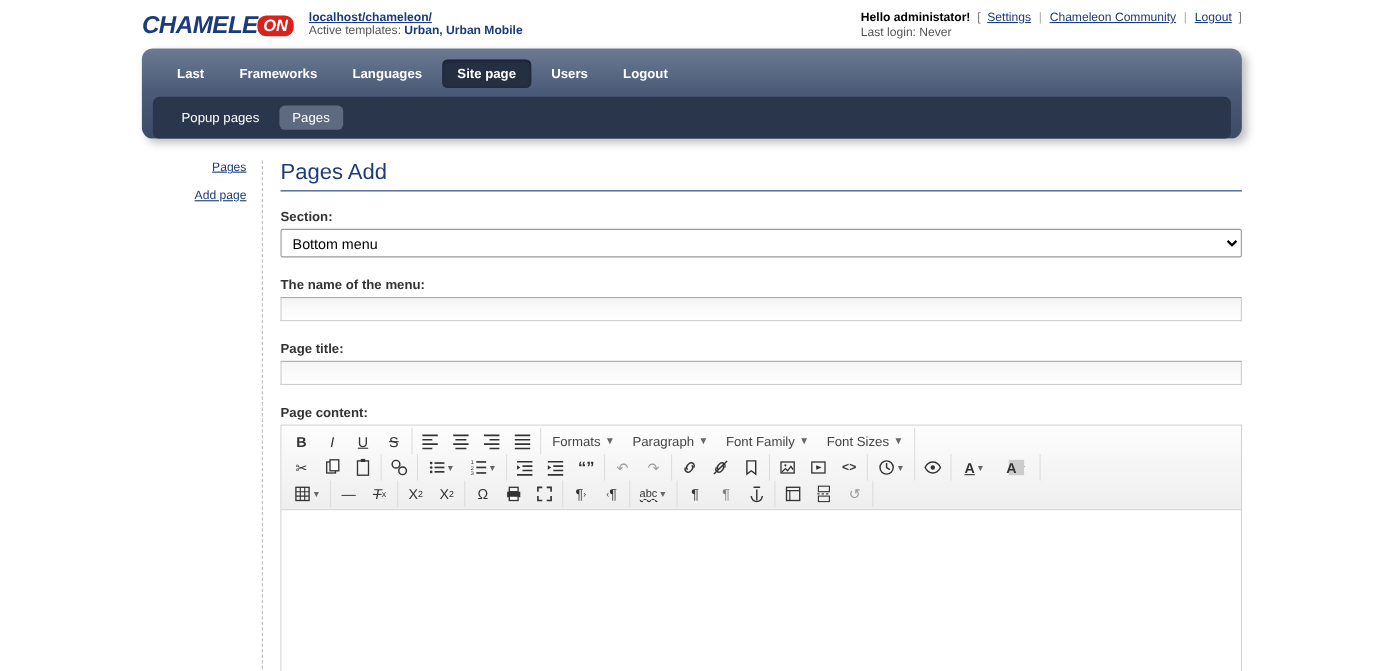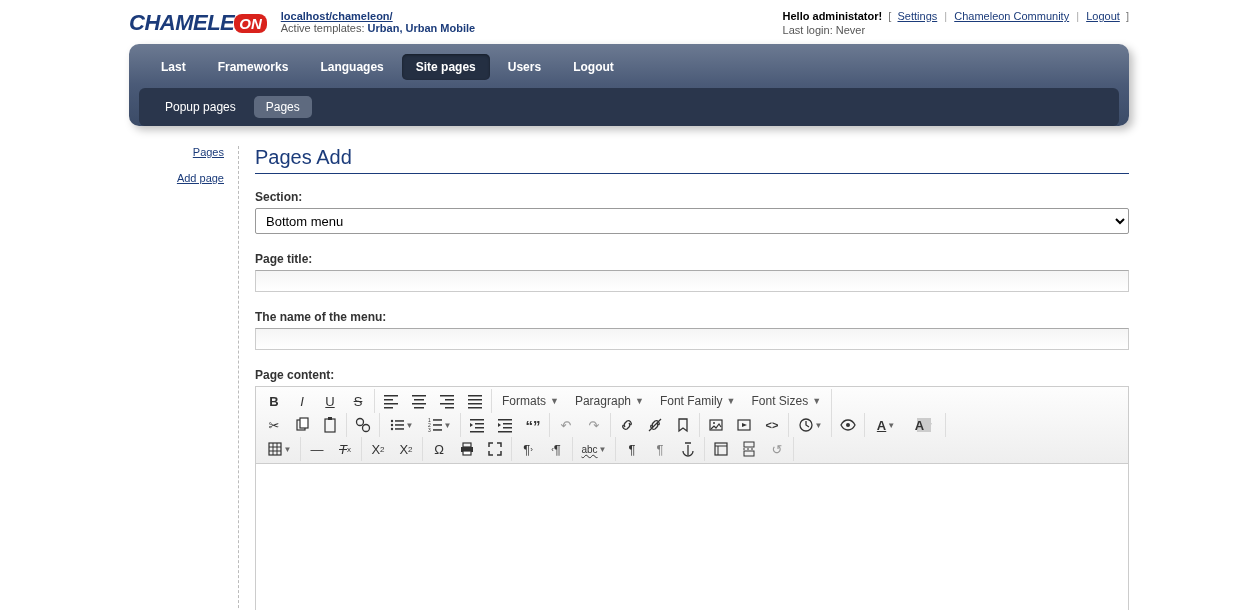--- a/index.html
+++ b/index.html
@@ -83,21 +83,21 @@
         <span>Last login: </span><span>Never</span>
       </div>
     </div>
   </div>
 
   <div class="navbar">
     <div class="nav-top">
       <a href="#">Last</a>
       <a href="#">Frameworks</a>
       <a href="#">Languages</a>
-      <a href="#" class="active">Site pages</a>
+      <a href="#" class="active">Site page</a>
       <a href="#">Users</a>
       <a href="#">Logout</a>
     </div>
     <div class="nav-sub">
       <a href="#">Popup pages</a>
       <a href="#" class="active">Pages</a>
     </div>
   </div>
 
   <div class="content">
@@ -109,26 +109,26 @@
       <h1 class="page-title">Pages Add</h1>
 
       <div class="field">
         <label>Section:</label>
         <select>
           <option>Bottom menu</option>
         </select>
       </div>
 
       <div class="field">
+        <label>The name of the menu:</label>
+        <input type="text" style="">
+      </div>
+
+      <div class="field">
         <label>Page title:</label>
-        <input type="text" style="">
-      </div>
-
-      <div class="field">
-        <label>The name of the menu:</label>
         <input type="text" style="">
       </div>
 
       <div class="field">
         <label>Page content:</label>
         <div class="editor">
           <div class="toolbar">
 
             <div class="toolbar-row">
               <div class="tb-group">

